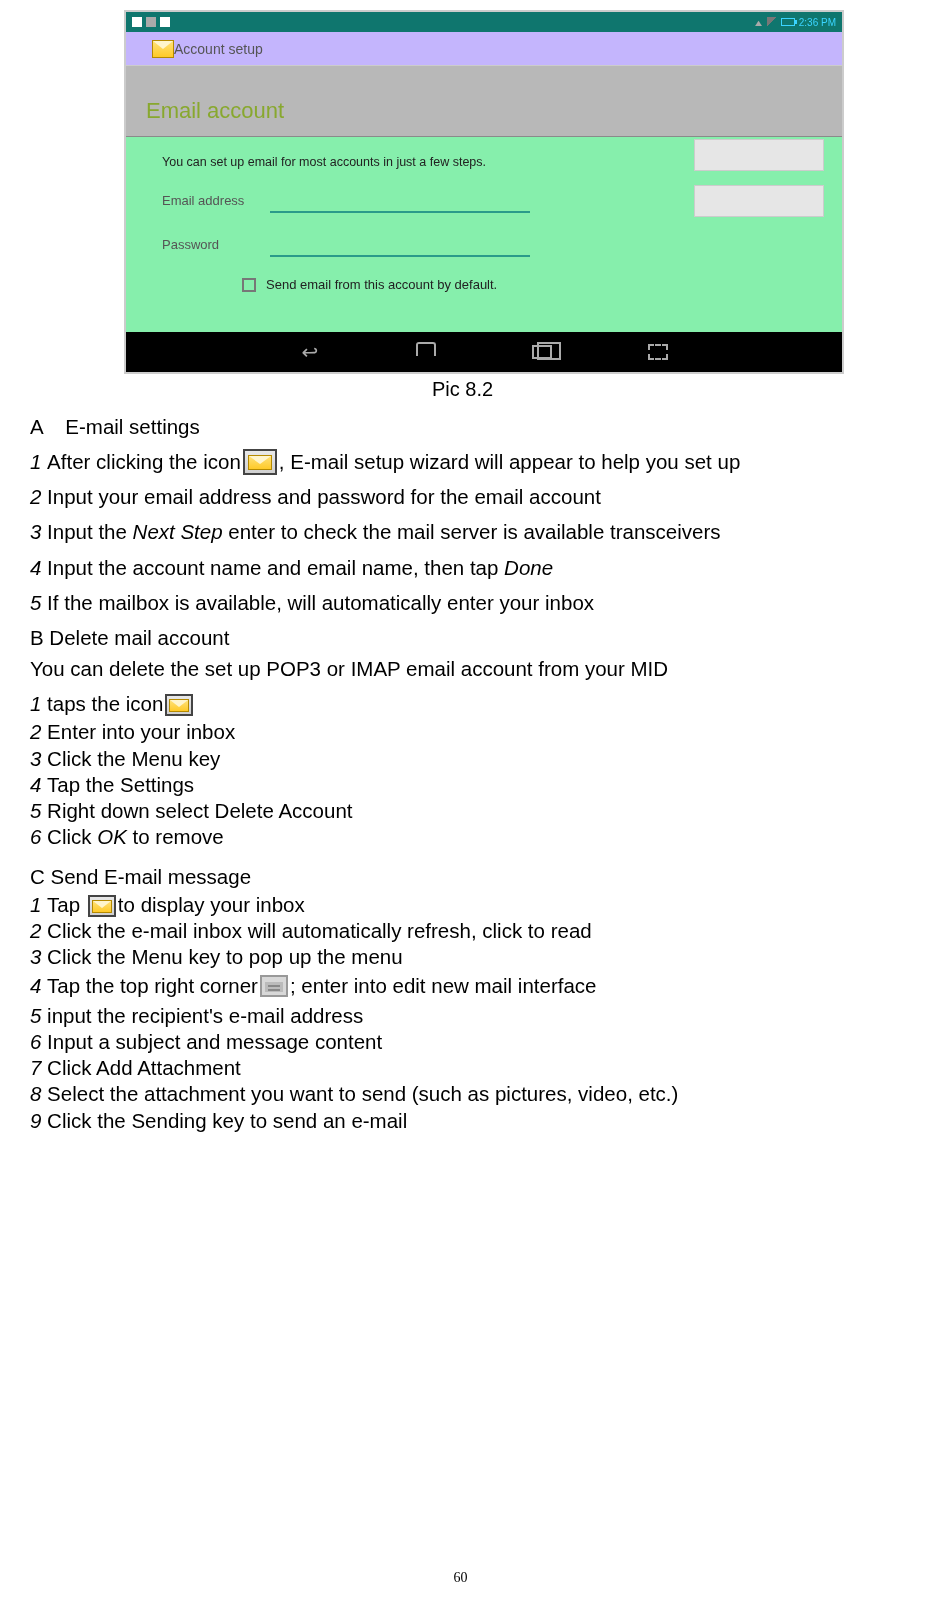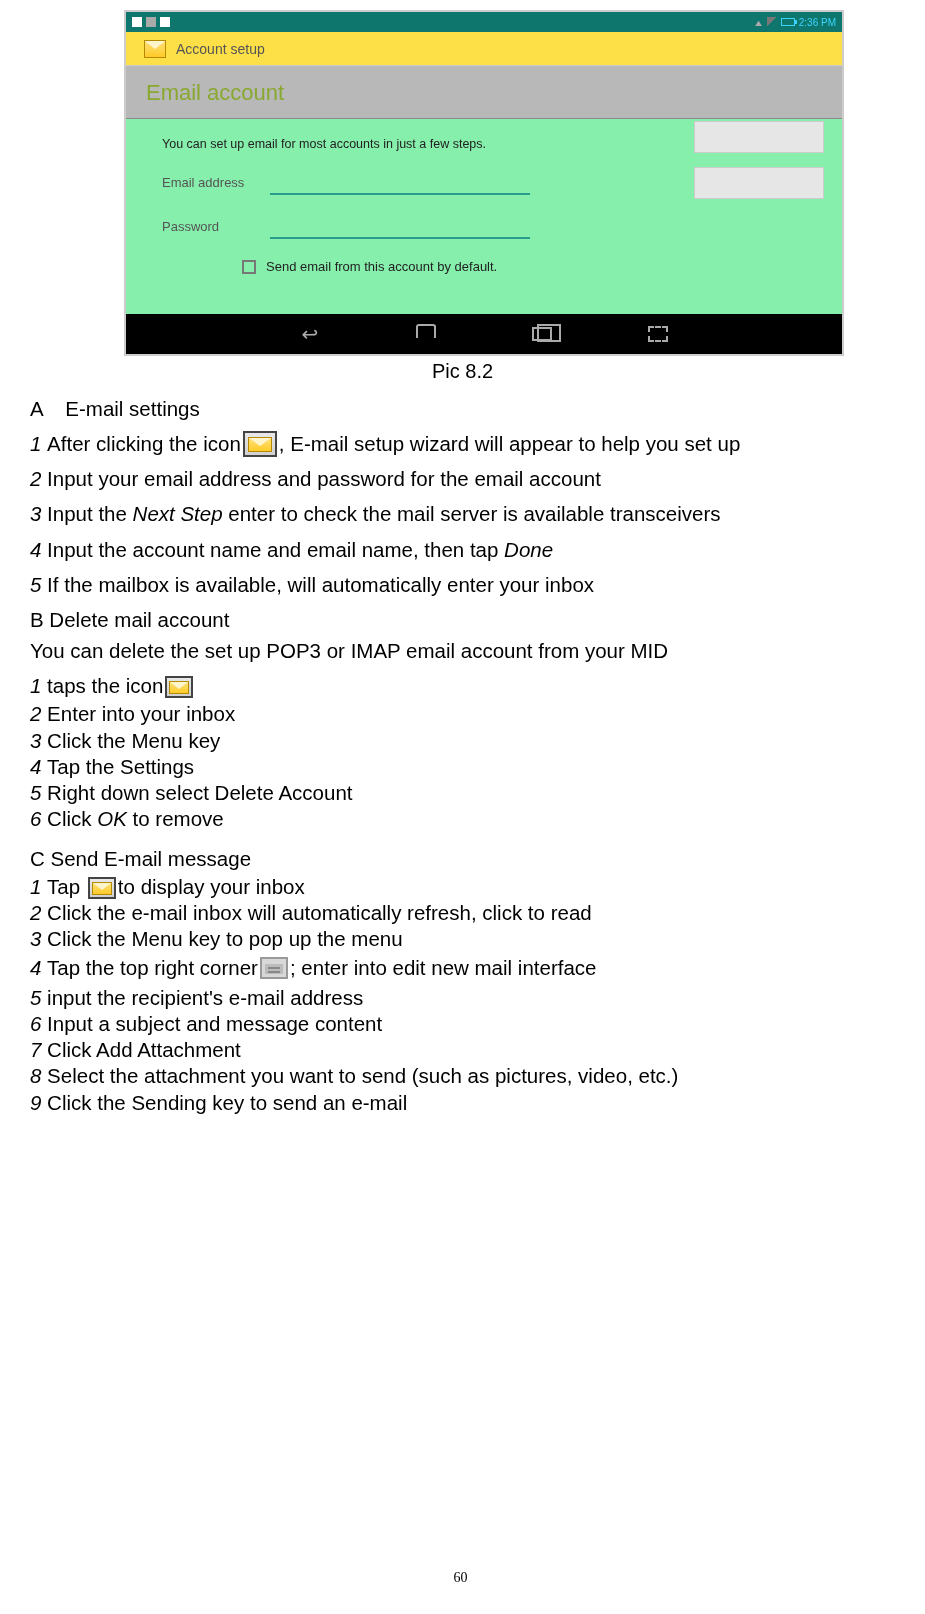--- a/index.html
+++ b/index.html
@@ -34,45 +34,44 @@
   .sb-left .sq { width:10px;height:10px;background:#fff;}
   .sb-right { display:flex; gap:4px; align-items:center; color:#3bd4ff;}
   .sb-right .wifi::before { content:"▲"; display:inline-block; transform:scaleX(1.3) rotate(0deg); font-size:9px; color:#aaa;}
   .sb-right .sig { width:10px;height:10px; background:linear-gradient(135deg,#777 50%, transparent 50%);}
   .sb-right .batt { width:14px;height:8px;border:1px solid #3bd4ff; position:relative;}
   .sb-right .batt::after{content:"";position:absolute;right:-3px;top:1px;width:2px;height:4px;background:#3bd4ff;}
   .sb-right .time { font-size:10px;}
 
   .titlebar {
     height: 34px;
-    background: #fde047;
+    background: #c4b5fd;
     display:flex;
     align-items:center;
-    padding: 0 18px;
-    gap: 10px;
+    padding: 0 26px;
     border-bottom: 1px solid #ccc;
     color:#555;
     font-size: 14px;
   }
   .mail-ico {
     width:22px;height:18px;
     background: linear-gradient(#ffe27a,#ffca28);
     position:relative;
     border:1px solid #b58a00;
   }
   .mail-ico::before{
     content:"";position:absolute;left:0;right:0;top:0;
     border-left:10px solid transparent;
     border-right:10px solid transparent;
     border-top:8px solid #fff5cc;
   }
 
   .subhead {
     background:#b8b8b8;
-    padding: 14px 20px 10px 20px;
+    padding: 32px 20px 10px 20px;
     border-bottom: 1px solid #8a8a8a;
   }
   .subhead-title {
     color:#88a82f;
     font-size: 22px;
     font-weight: 400;
     margin-bottom: 2px;
   }
   .app-body {
     background:#86efac;

